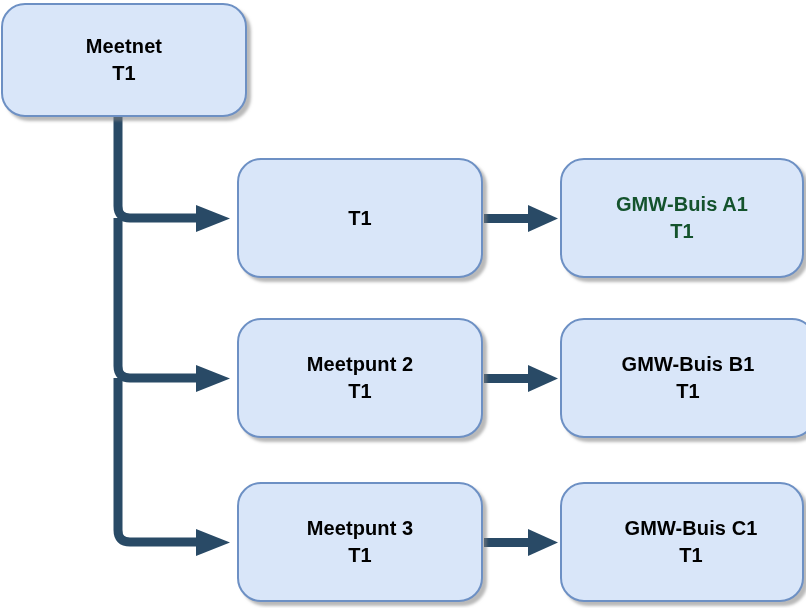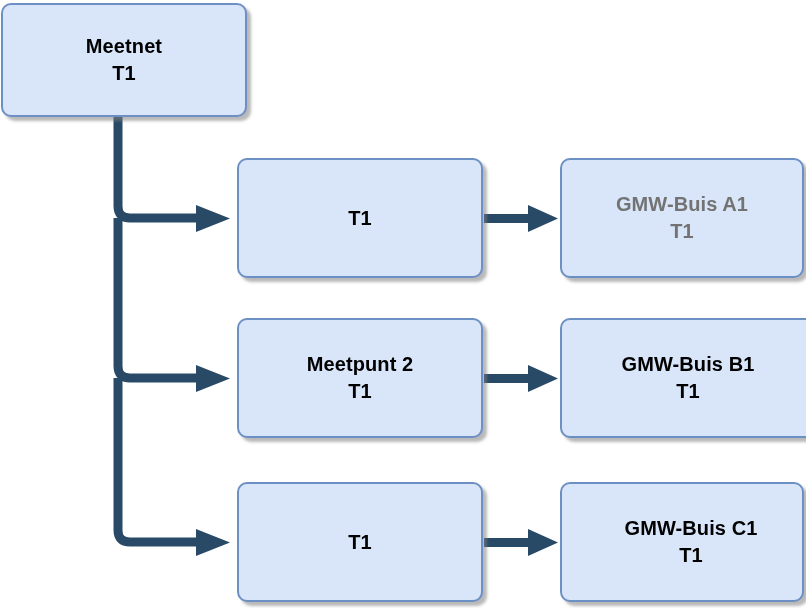--- a/index.html
+++ b/index.html
@@ -23,21 +23,21 @@
     top: 0;
     width: 806px;
     height: 608px;
     pointer-events: none;
   }
   .node-box {
     position: absolute;
     box-sizing: border-box;
     background: #d9e6f9;
     border: 2px solid #6d90c4;
-    border-radius: 10px;
+    border-radius: 24px;
     box-shadow: 4px 4px 3px rgba(128,128,128,0.55);
     display: flex;
     flex-direction: column;
     align-items: center;
     justify-content: center;
     color: #000000;
     font-weight: bold;
     font-size: 20px;
     line-height: 1.35;
     text-align: center;
@@ -93,24 +93,25 @@
   <div class="node-box" style="left: 237px; top: 158px; width: 246px; height: 120px; background: rgb(217, 230, 249); border-color: rgb(109, 144, 196); color: rgb(0, 0, 0);">
     <span class="node-line-2">T1</span>
   </div>
 
   <div class="node-box" style="left: 237px; top: 318px; width: 246px; height: 120px; background: rgb(217, 230, 249); border-color: rgb(109, 144, 196); color: rgb(0, 0, 0);">
     <span class="node-line-1">Meetpunt 2</span>
     <span class="node-line-2">T1</span>
   </div>
 
   <div class="node-box" style="left: 237px; top: 482px; width: 246px; height: 120px; background: rgb(217, 230, 249); border-color: rgb(109, 144, 196); color: rgb(0, 0, 0);">
+    <span class="node-line-1">Meetpunt 3</span>
     <span class="node-line-2">T1</span>
   </div>
 
-  <div class="node-box" style="left: 560px; top: 158px; width: 244px; height: 120px; background: rgb(217, 230, 249); border-color: rgb(109, 144, 196); color: #737373;">
+  <div class="node-box" style="left: 560px; top: 158px; width: 244px; height: 120px; background: rgb(217, 230, 249); border-color: rgb(109, 144, 196); color: #14532d;">
     <span class="node-line-1">GMW-Buis A1</span>
     <span class="node-line-2">T1</span>
   </div>
 
   <div class="node-box" style="left: 560px; top: 318px; width: 256px; height: 120px; background: rgb(217, 230, 249); border-color: rgb(109, 144, 196); color: rgb(0, 0, 0);">
     <span class="node-line-1">GMW-Buis B1</span>
     <span class="node-line-2">T1</span>
   </div>
 
   <div class="node-box" style="left: 560px; top: 482px; width: 244px; height: 120px; background: rgb(217, 230, 249); border-color: rgb(109, 144, 196); color: rgb(0, 0, 0); padding-left: 18px;">

